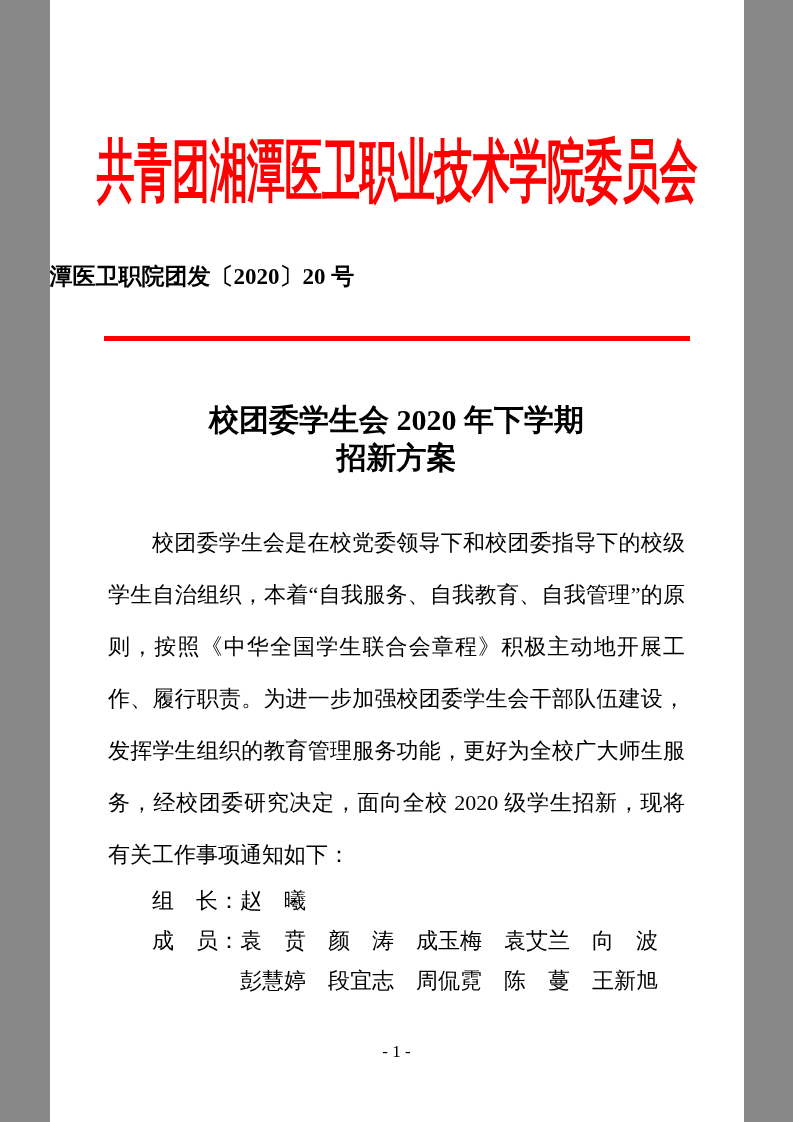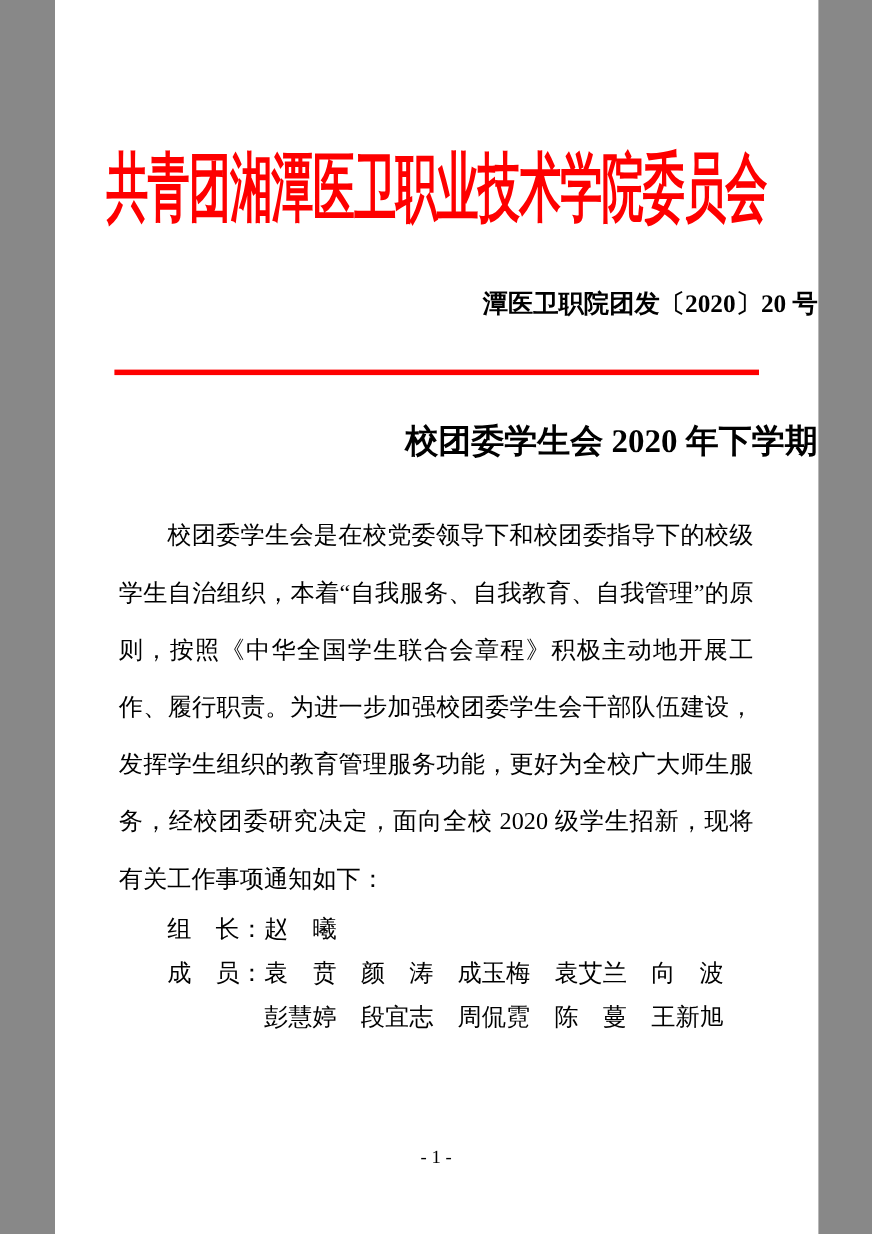--- a/index.html
+++ b/index.html
@@ -28,34 +28,34 @@
     font-weight: bold;
     color: #fe0000;
     white-space: nowrap;
     letter-spacing: -1px;
     transform: scaleX(0.56);
     transform-origin: center;
     font-family: "Liberation Serif", "DejaVu Serif", serif;
   }
   .doc-number {
     margin-top: 46px;
-    text-align: right;
+    text-align: left;
     font-size: 23px;
     font-weight: bold;
     line-height: 30px;
   }
   .red-rule {
     width: 586px;
     height: 5px;
     background: #fe0000;
     margin: 44px auto 0;
   }
   .doc-title {
-    margin-top: 42px;
-    text-align: right;
+    margin-top: 60px;
+    text-align: center;
     font-size: 30px;
     font-weight: bold;
     line-height: 38px;
   }
   .content {
     width: 577px;
     margin: 40px auto 0;
     font-size: 22px;
   }
   .intro-paragraph {
@@ -100,20 +100,21 @@
   <div class="org-title-wrap">
     <span class="org-title">共青团湘潭医卫职业技术学院委员会</span>
   </div>
 
   <div class="doc-number">潭医卫职院团发〔2020〕20 号</div>
 
   <div class="red-rule"></div>
 
   <div class="doc-title">
     <div>校团委学生会 2020 年下学期</div>
+    <div>招新方案</div>
   </div>
 
   <div class="content">
 
     <p class="intro-paragraph">校团委学生会是在校党委领导下和校团委指导下的校级学生自治组织，本着“自我服务、自我教育、自我管理”的原则，按照《中华全国学生联合会章程》积极主动地开展工作、履行职责。为进一步加强校团委学生会干部队伍建设，发挥学生组织的教育管理服务功能，更好为全校广大师生服务，经校团委研究决定，面向全校 2020 级学生招新，现将有关工作事项通知如下：</p>
 
 
     <div class="name-line">
       <span>组　长：</span><span>赵　曦</span>
     </div>

